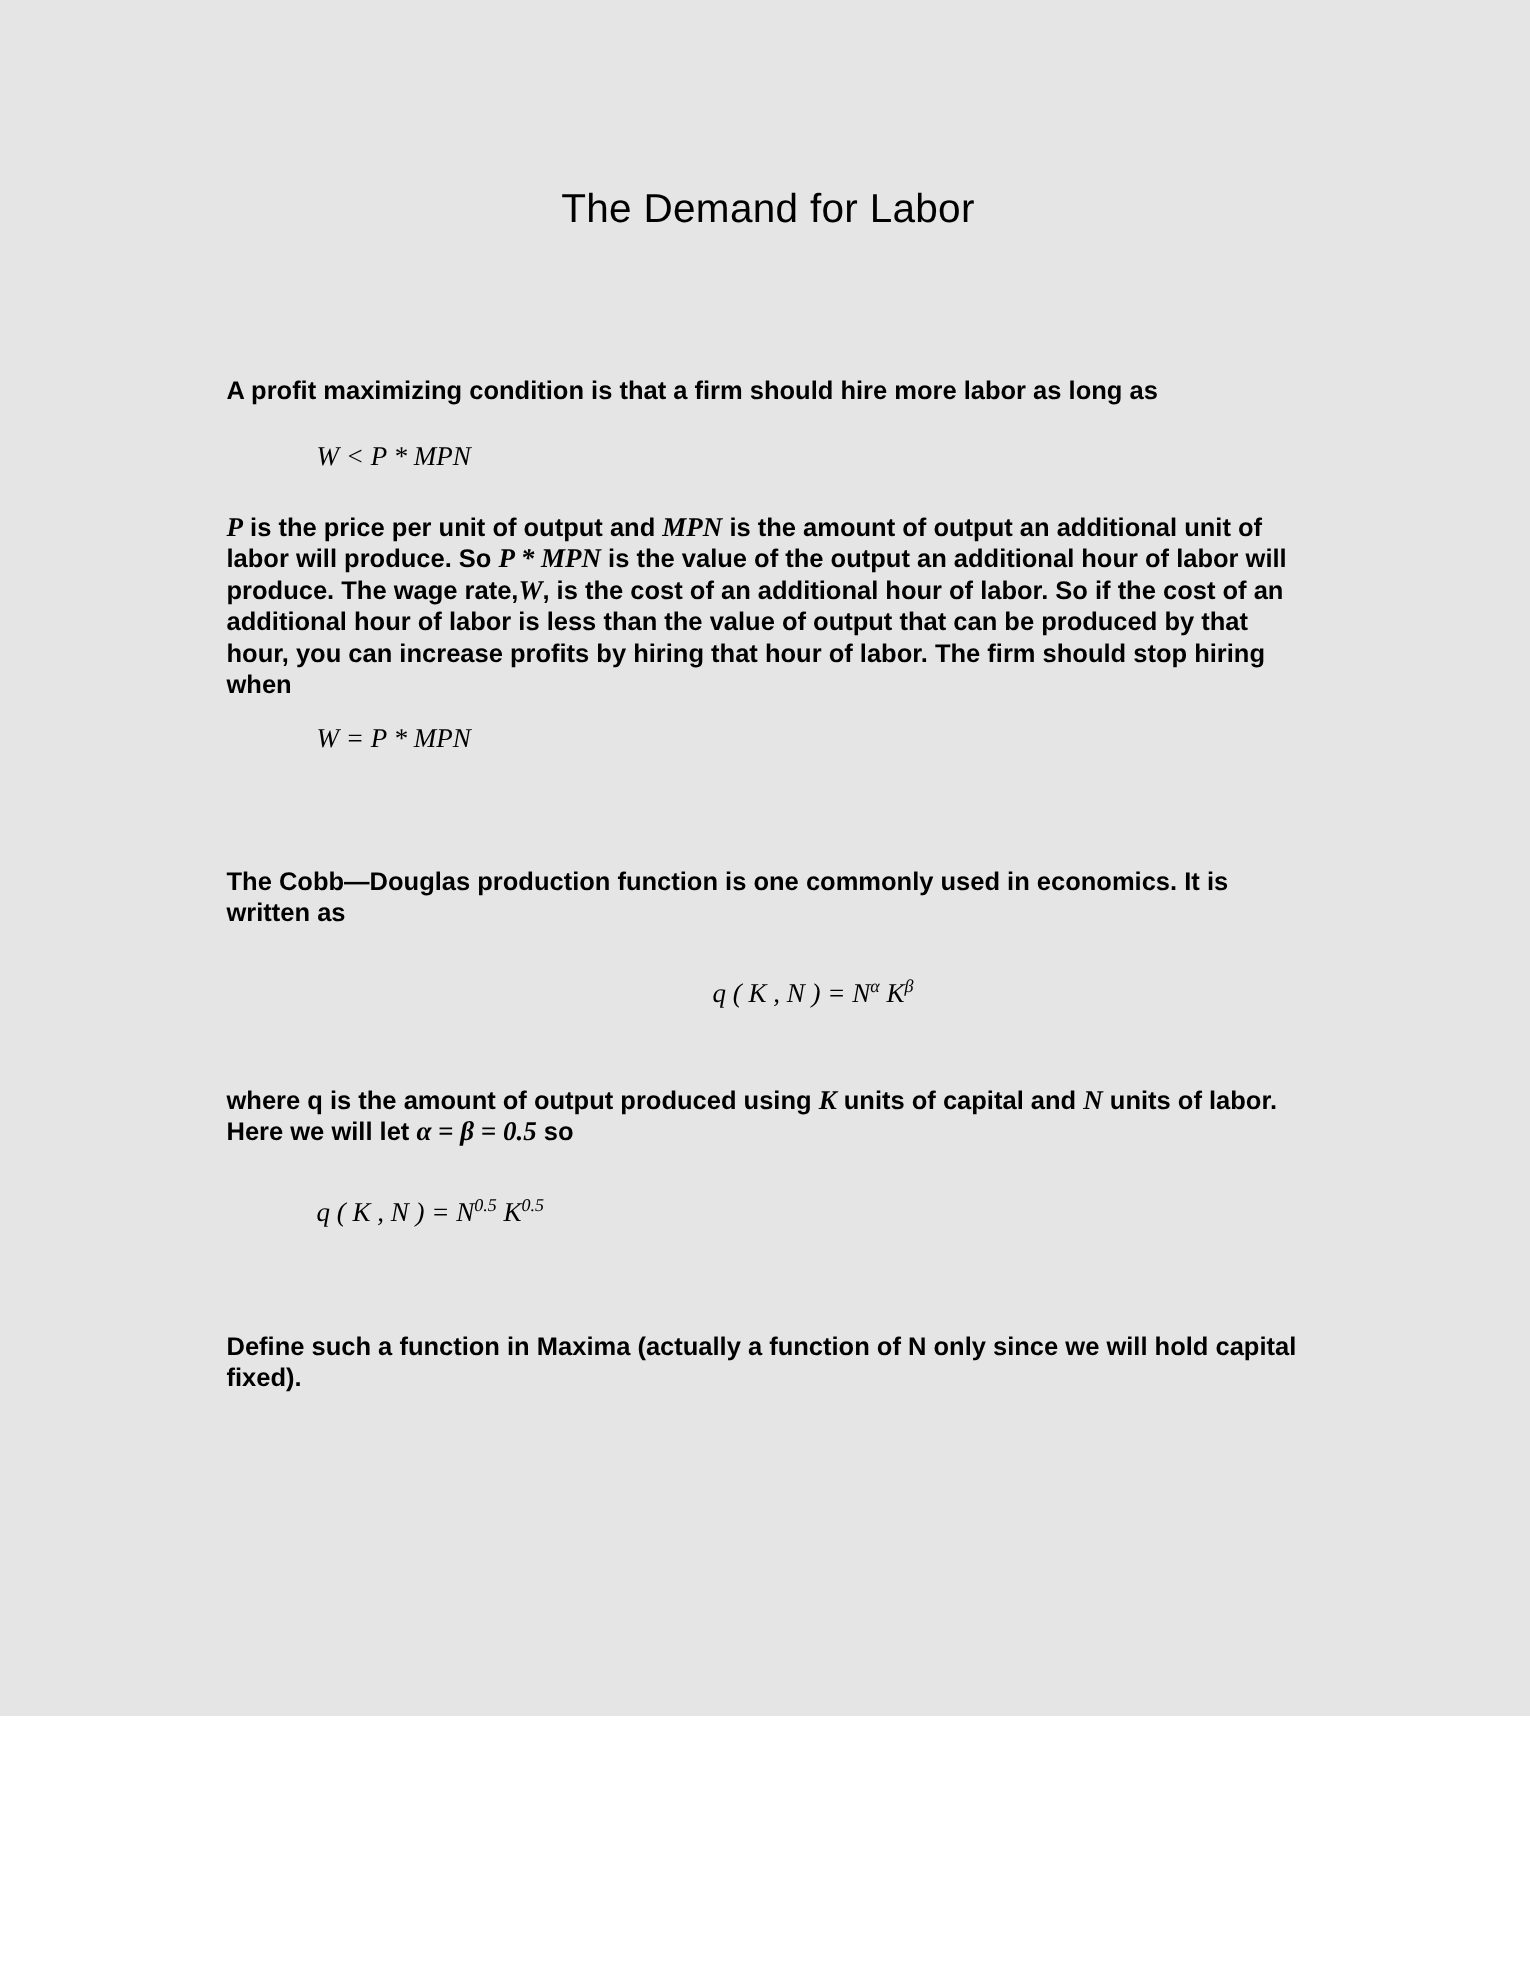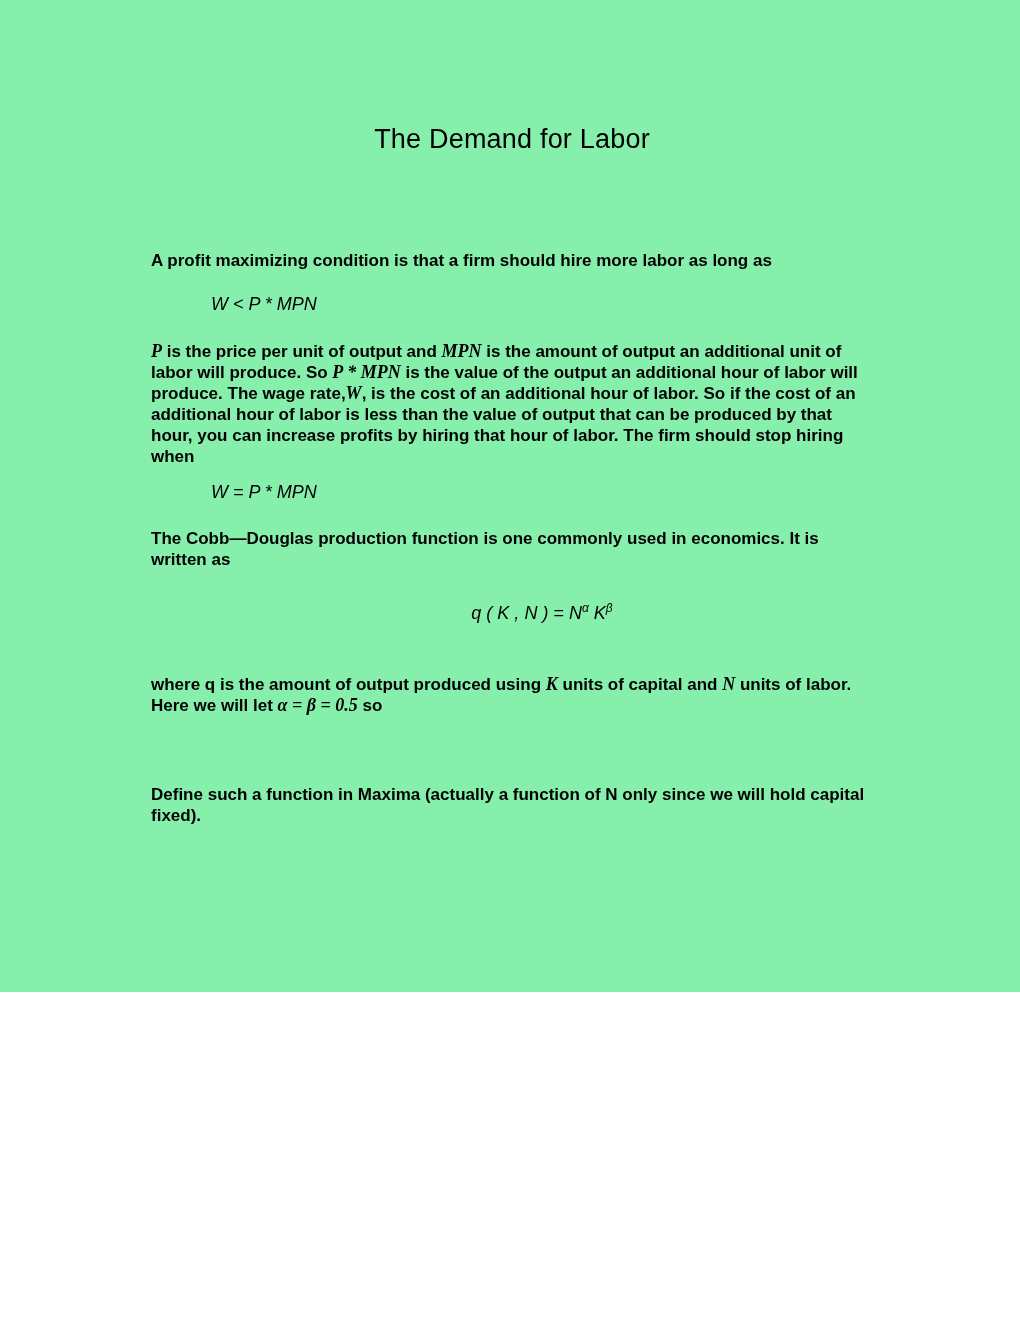--- a/index.html
+++ b/index.html
@@ -9,22 +9,22 @@
     height: 1320px;
     font-family: "Liberation Sans", sans-serif;
     color: #000000;
     position: relative;
     overflow: hidden;
   }
   .page {
     position: absolute;
     left: 0; top: 0;
     width: 1020px;
-    height: 992px;
-    background: #86efac;
+    height: 1144px;
+    background: #e5e5e5;
   }
   .content {
     position: absolute;
     left: 151px;
     top: 0;
     width: 722px;
   }
   .doc-title {
     margin-top: 124px;
     text-align: center;
@@ -34,33 +34,33 @@
     font-family: "Liberation Sans", sans-serif;
   }
   p.para {
     font-size: 17px;
     line-height: 21px;
     font-family: "Liberation Sans", sans-serif;
     font-weight: bold;
   }
   .para-1 { margin-top: 95px; }
   .para-2 { margin-top: 26px; }
-  .para-3 { margin-top: 25px; }
+  .para-3 { margin-top: 74px; }
   .para-4 { margin-top: 50px; }
   .para-5 { margin-top: 68px; }
   .para-6 { margin-top: 152px; }
   .math {
     font-family: "Liberation Serif", serif;
     font-style: italic;
     font-size: 18px;
   }
   .formula {
     margin-top: 22px;
     margin-left: 60px;
-    font-family: Liberation Sans, sans-serif;
+    font-family: Liberation Serif, serif;
     font-style: italic;
     font-size: 18px;
     line-height: 22px;
   }
   .formula-2 { margin-top: 14px; }
   .formula-3 { margin-top: 32px; text-align: center; }
   .formula-4 { margin-top: 32px; }
   .formula sup, .math-sup {
     font-size: 12px;
     vertical-align: super;
@@ -111,20 +111,22 @@
     <div class="formula formula-2">W = P * MPN</div>
 
     <p class="para para-3">The Cobb—Douglas production function is one commonly used in economics.  It is written as</p>
 
     <div class="formula formula-3"><span>q ( K , N ) = N</span><sup>α</sup>
       <span>K</span><sup>β</sup></div>
 
     <p class="para para-4"><span>where q is the amount of output produced using </span><span class="math">K</span><span> units of capital and </span>
       <span class="math">N</span><span> units of labor.  Here we will let </span><span class="math">α = β = 0.5</span><span> so</span></p>
 
+    <div class="formula formula-4"><span>q ( K , N ) = N</span><sup>0.5</sup>
+      <span>K</span><sup>0.5</sup></div>
 
     <p class="para para-5">Define such a function in Maxima (actually a function of N only since we will hold capital fixed).</p>
 
     <div class="code-block">
     </div>
 
 
   </div>
 </div>
 

